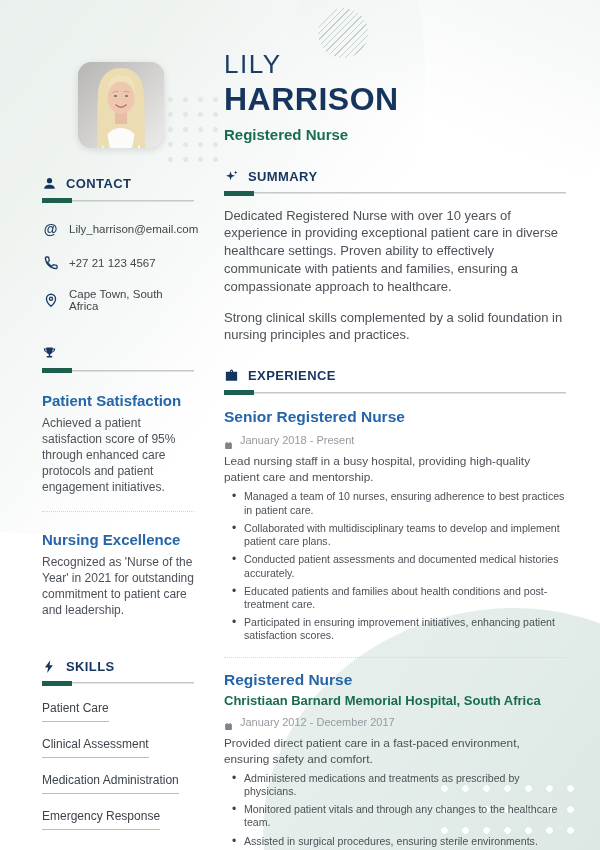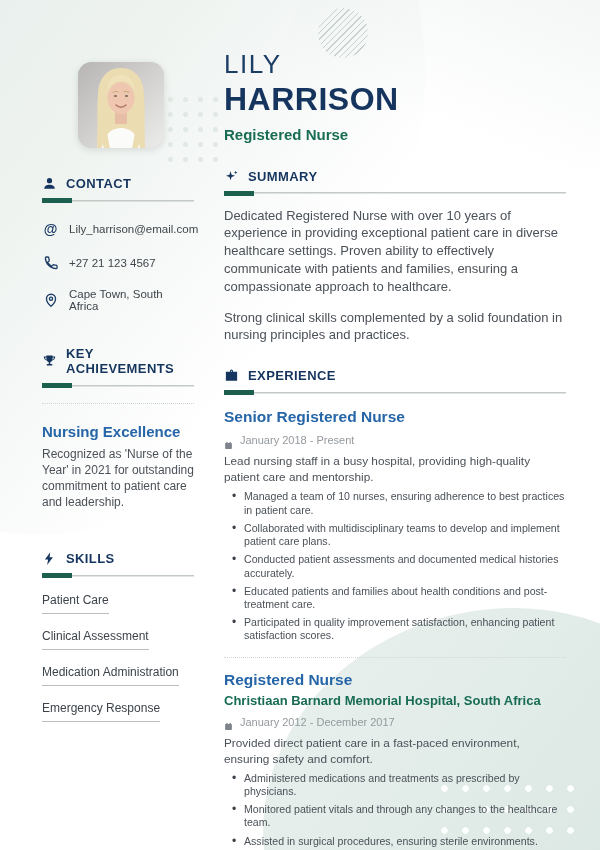--- a/index.html
+++ b/index.html
@@ -182,26 +182,29 @@
         </div>
       </div>
 
       <div class="section-achievements">
         <div class="section-head">
           <span class="icon">
             <svg viewBox="0 0 24 24">
                 <path d="M7 2.5h10V4h4.2c-.2 3.6-2.1 5.7-4.8 6.2A5.7 5.7 0 0 1 13.2 13v3h2.3c.6 0 1 .4 1 1v1.5H7.5V17c0-.6.4-1 1-1h2.3v-3a5.7 5.7 0 0 1-3.2-2.8C4.9 9.7 3 7.6 2.8 4H7V2.5zM4.9 5.5c.3 1.9 1.2 3 2.5 3.5-.3-1.1-.4-2.3-.4-3.5H4.9zm14.2 0H17c0 1.2-.1 2.4-.4 3.5 1.3-.5 2.2-1.6 2.5-3.5z"></path>
               </svg>
           </span>
-          <span class="section-label">KEY ACHIEVEMENTS</span>
-        </div>
-        <div class="rule">
-            <span class="rule-accent"></span>
-          </div>
-
+        </div>
+        <div class="rule">
+            <span class="rule-accent"></span>
+          </div>
+
+        <div>
+          <div class="ach-title">Patient Satisfaction</div>
+          <div class="ach-text">Achieved a patient satisfaction score of 95% through enhanced care protocols and patient engagement initiatives.</div>
+        </div>
         <hr class="dotted-divider">
         <div>
           <div class="ach-title">Nursing Excellence</div>
           <div class="ach-text">Recognized as 'Nurse of the Year' in 2021 for outstanding commitment to patient care and leadership.</div>
         </div>
       </div>
 
       <div class="section-skills">
         <div class="section-head">
           <span class="icon">
@@ -273,21 +276,21 @@
                 </svg>
             </span>
             <span class="dates-text">January 2018 - Present</span>
           </div>
           <div class="job-desc">Lead nursing staff in a busy hospital, providing high-quality patient care and mentorship.</div>
           <ul class="bullets">
             <li>Managed a team of 10 nurses, ensuring adherence to best practices in patient care.</li>
             <li>Collaborated with multidisciplinary teams to develop and implement patient care plans.</li>
             <li>Conducted patient assessments and documented medical histories accurately.</li>
             <li>Educated patients and families about health conditions and post-treatment care.</li>
-            <li>Participated in quality improvement satisfaction, enhancing patient satisfaction scores.</li>
+            <li>Participated in ensuring improvement initiatives, enhancing patient satisfaction scores.</li>
           </ul>
         </div>
 
         <hr class="job-divider">
 
         <div class="job">
           <div class="job-title">Registered Nurse</div>
           <div class="job-company">Christiaan Barnard Memorial Hospital, South Africa</div>
           <div class="job-dates">
             <span class="dicon">

